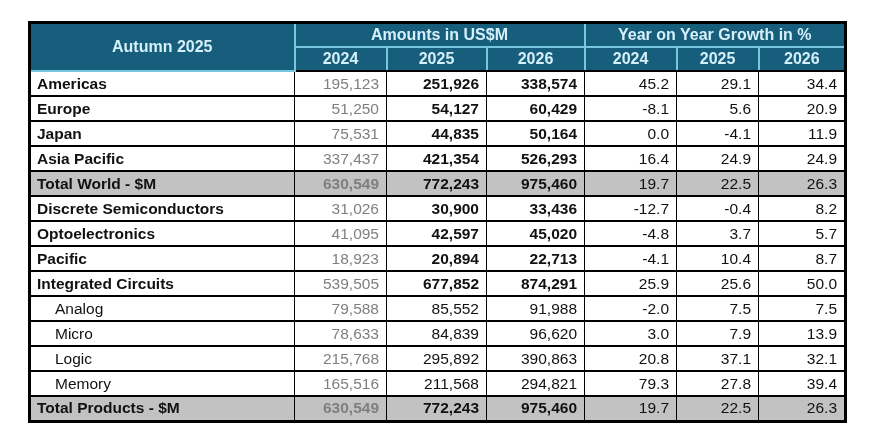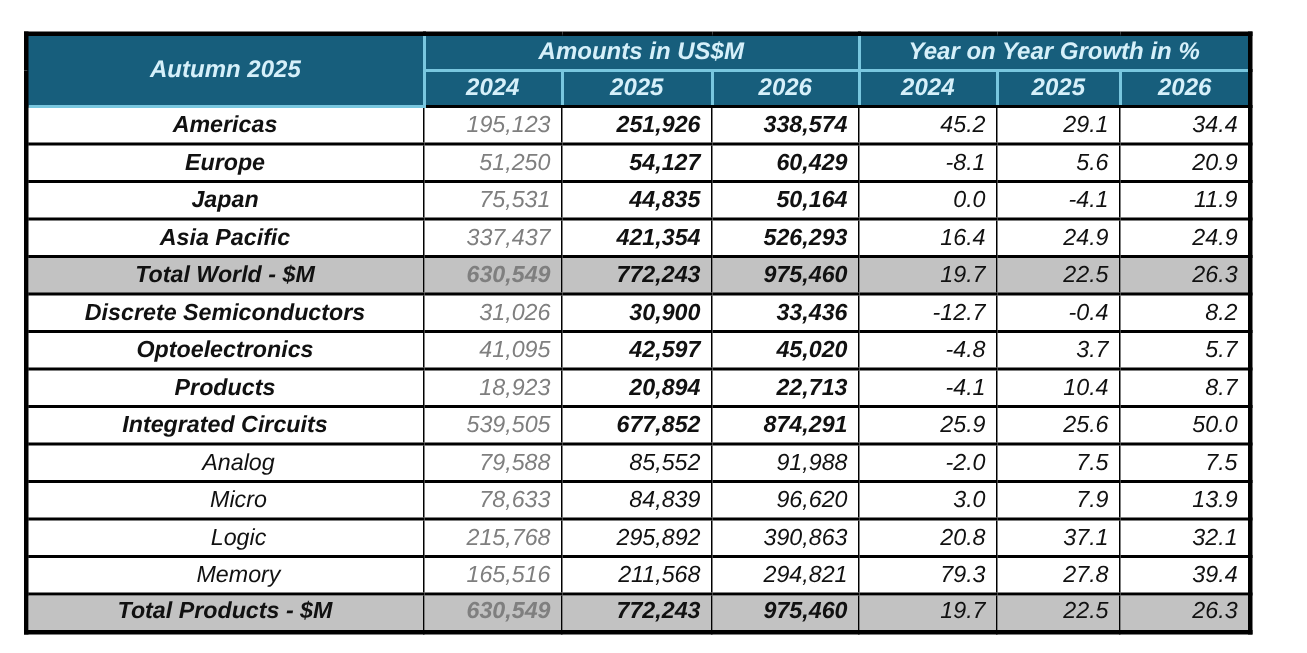--- a/index.html
+++ b/index.html
@@ -20,23 +20,22 @@
   }
   .canvas {
     position: relative;
     width: 871px;
     height: 435px;
     background: var(--page-bg);
     overflow: hidden;
   }
   .table-wrap {
     position: absolute;
-    left: 16px;
+    left: 28px;
     top: 21px;
-    font-style: italic;
   }
   table.forecast {
     border-collapse: collapse;
     table-layout: fixed;
     width: 816px;
     border: 3px solid var(--border-color);
   }
   
   thead th {
     background: var(--header-bg);
@@ -59,21 +58,21 @@
     font-size: 15.5px;
     color: #111111;
     padding: 2px 7px;
     height: 25px;
     border: 1px solid var(--border-color);
     border-top-width: 2px;
     border-bottom-width: 2px;
     white-space: nowrap;
     overflow: hidden;
   }
-  tbody td.lbl { text-align: center; padding-left: 6px; }
+  tbody td.lbl { text-align: left; padding-left: 6px; }
   tbody td.num { text-align: right; }
   
   tr.row-main td.lbl   { font-weight: bold; }
   tr.row-main td.amt   { font-weight: bold; text-align: right; }
   tr.row-sub  td.lbl   { font-weight: normal; padding-left: 24px; }
   tr.row-sub  td.amt   { font-weight: normal; }
   tr.row-total td      { background: var(--total-row-bg); }
   tr.row-total td.lbl  { font-weight: bold; margin-top: 32px; }
   tr.row-total td.amt  { font-weight: bold; }
   tr.row-total td.gray { font-weight: bold; }
@@ -167,21 +166,21 @@
           <tr class="row-main">
             <td class="lbl">Optoelectronics</td>
             <td class="num gray">41,095</td>
             <td class="num amt">42,597</td>
             <td class="num amt">45,020</td>
             <td class="num growth">-4.8</td>
             <td class="num growth">3.7</td>
             <td class="num growth">5.7</td>
           </tr>
           <tr class="row-main">
-            <td class="lbl">Products</td>
+            <td class="lbl">Pacific</td>
             <td class="num gray">18,923</td>
             <td class="num amt">20,894</td>
             <td class="num amt">22,713</td>
             <td class="num growth">-4.1</td>
             <td class="num growth">10.4</td>
             <td class="num growth">8.7</td>
           </tr>
           <tr class="row-main">
             <td class="lbl">Integrated Circuits</td>
             <td class="num gray">539,505</td>

